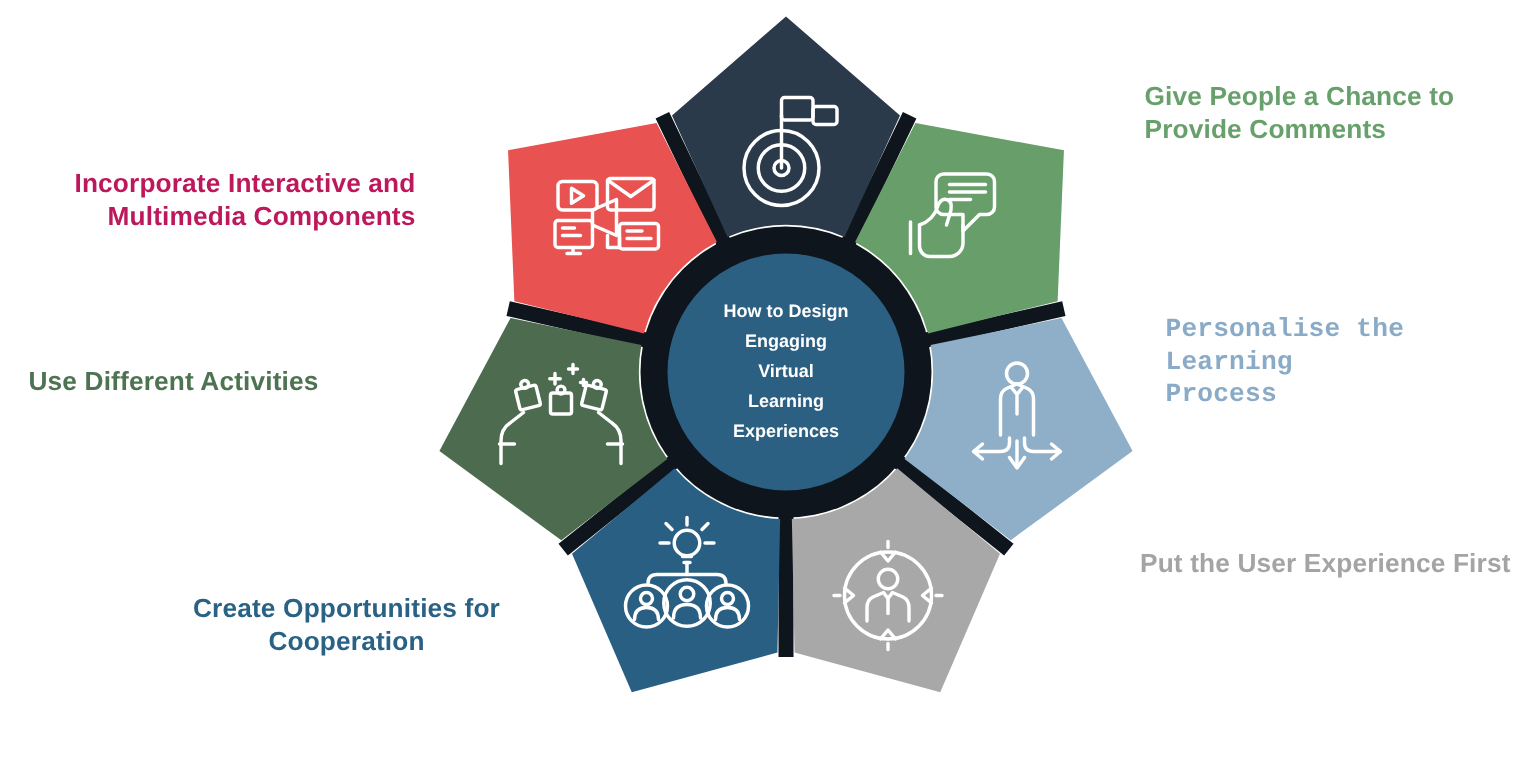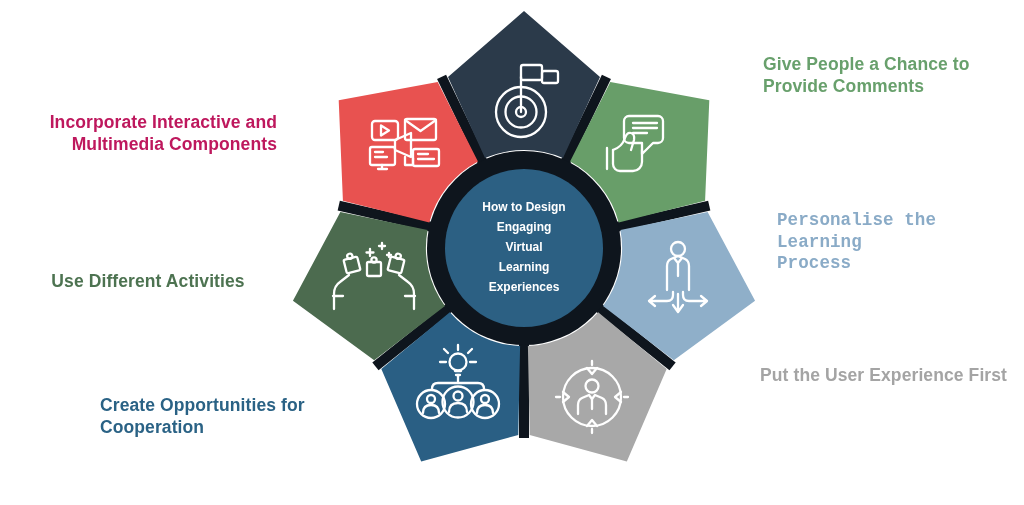--- a/index.html
+++ b/index.html
@@ -4,22 +4,22 @@
 <style>
   html,body { margin:0; padding:0; }
   body { width:1024px; height:505px; background:#ffffff; overflow:hidden; }
   .stage { position:relative; width:1024px; height:505px; font-family:"Liberation Sans", sans-serif; }
   .wheel-svg { position:absolute; left:0; top:0; }
   .lbl { position:absolute; font-weight:bold; font-size:17.5px; line-height:21.5px; letter-spacing:0.1px; }
   .lbl-0 { left:58px;  top:5px;   width:332px; text-align:center; }
   .lbl-1 { left:763px; top:54px;  width:272px; text-align:left; }
   .lbl-2 { left:777px; top:210px; width:240px; text-align:left; }
   .lbl-3 { left:740px; top:365px; width:282px; text-align:left;margin-left:20px; }
-  .lbl-4 { left:100px; top:395px; width:262px; text-align:left; }
-  .lbl-5 { left:19px;  top:271px; width:258px; text-align:center; }
+  .lbl-4 { left:100px; top:395px; width:262px; text-align:center; }
+  .lbl-5 { left:19px;  top:244px; width:258px; text-align:left; }
   .lbl-6 { left:19px;  top:112px; width:258px; text-align:right; }
   .center-title { position:absolute; left:442px; top:197px; width:164px; text-align:center;
                   color:#ffffff; font-weight:bold; font-size:12px; line-height:20px; }
 </style>
 </head>
 <body>
 
 <div class="stage">
 
   <svg class="wheel-svg" width="1024" height="505" viewBox="0 0 1024 505">

